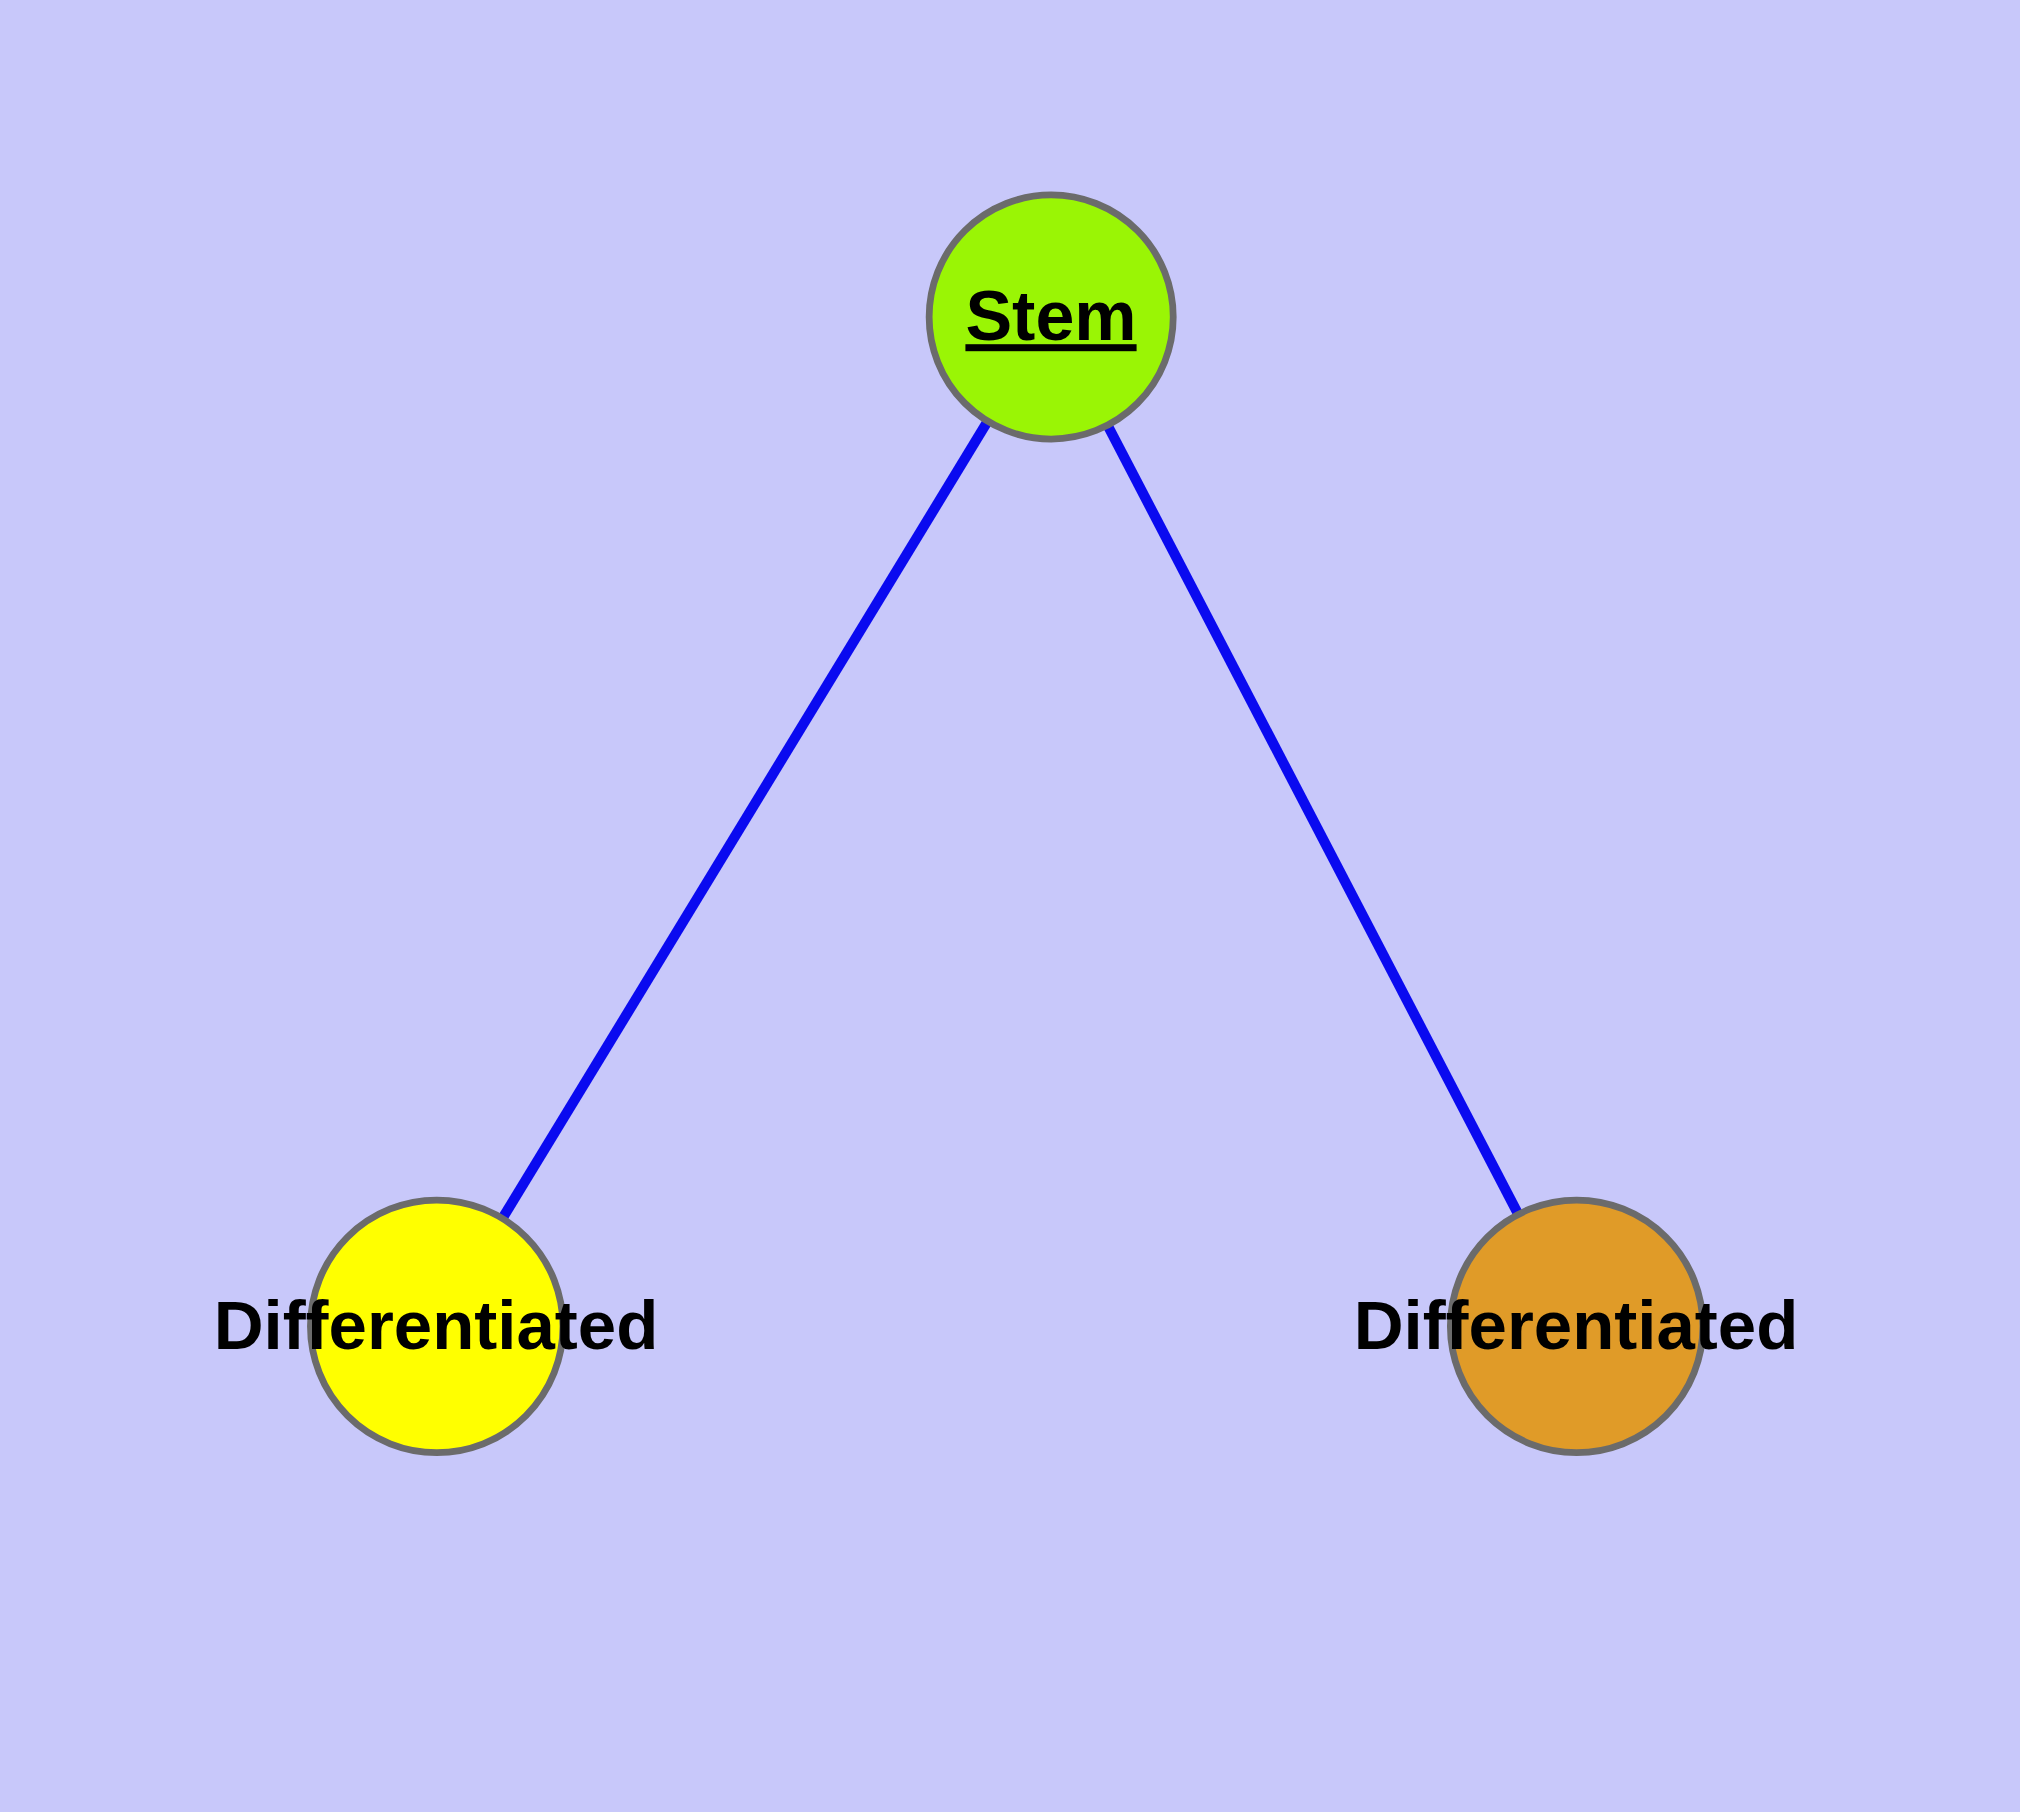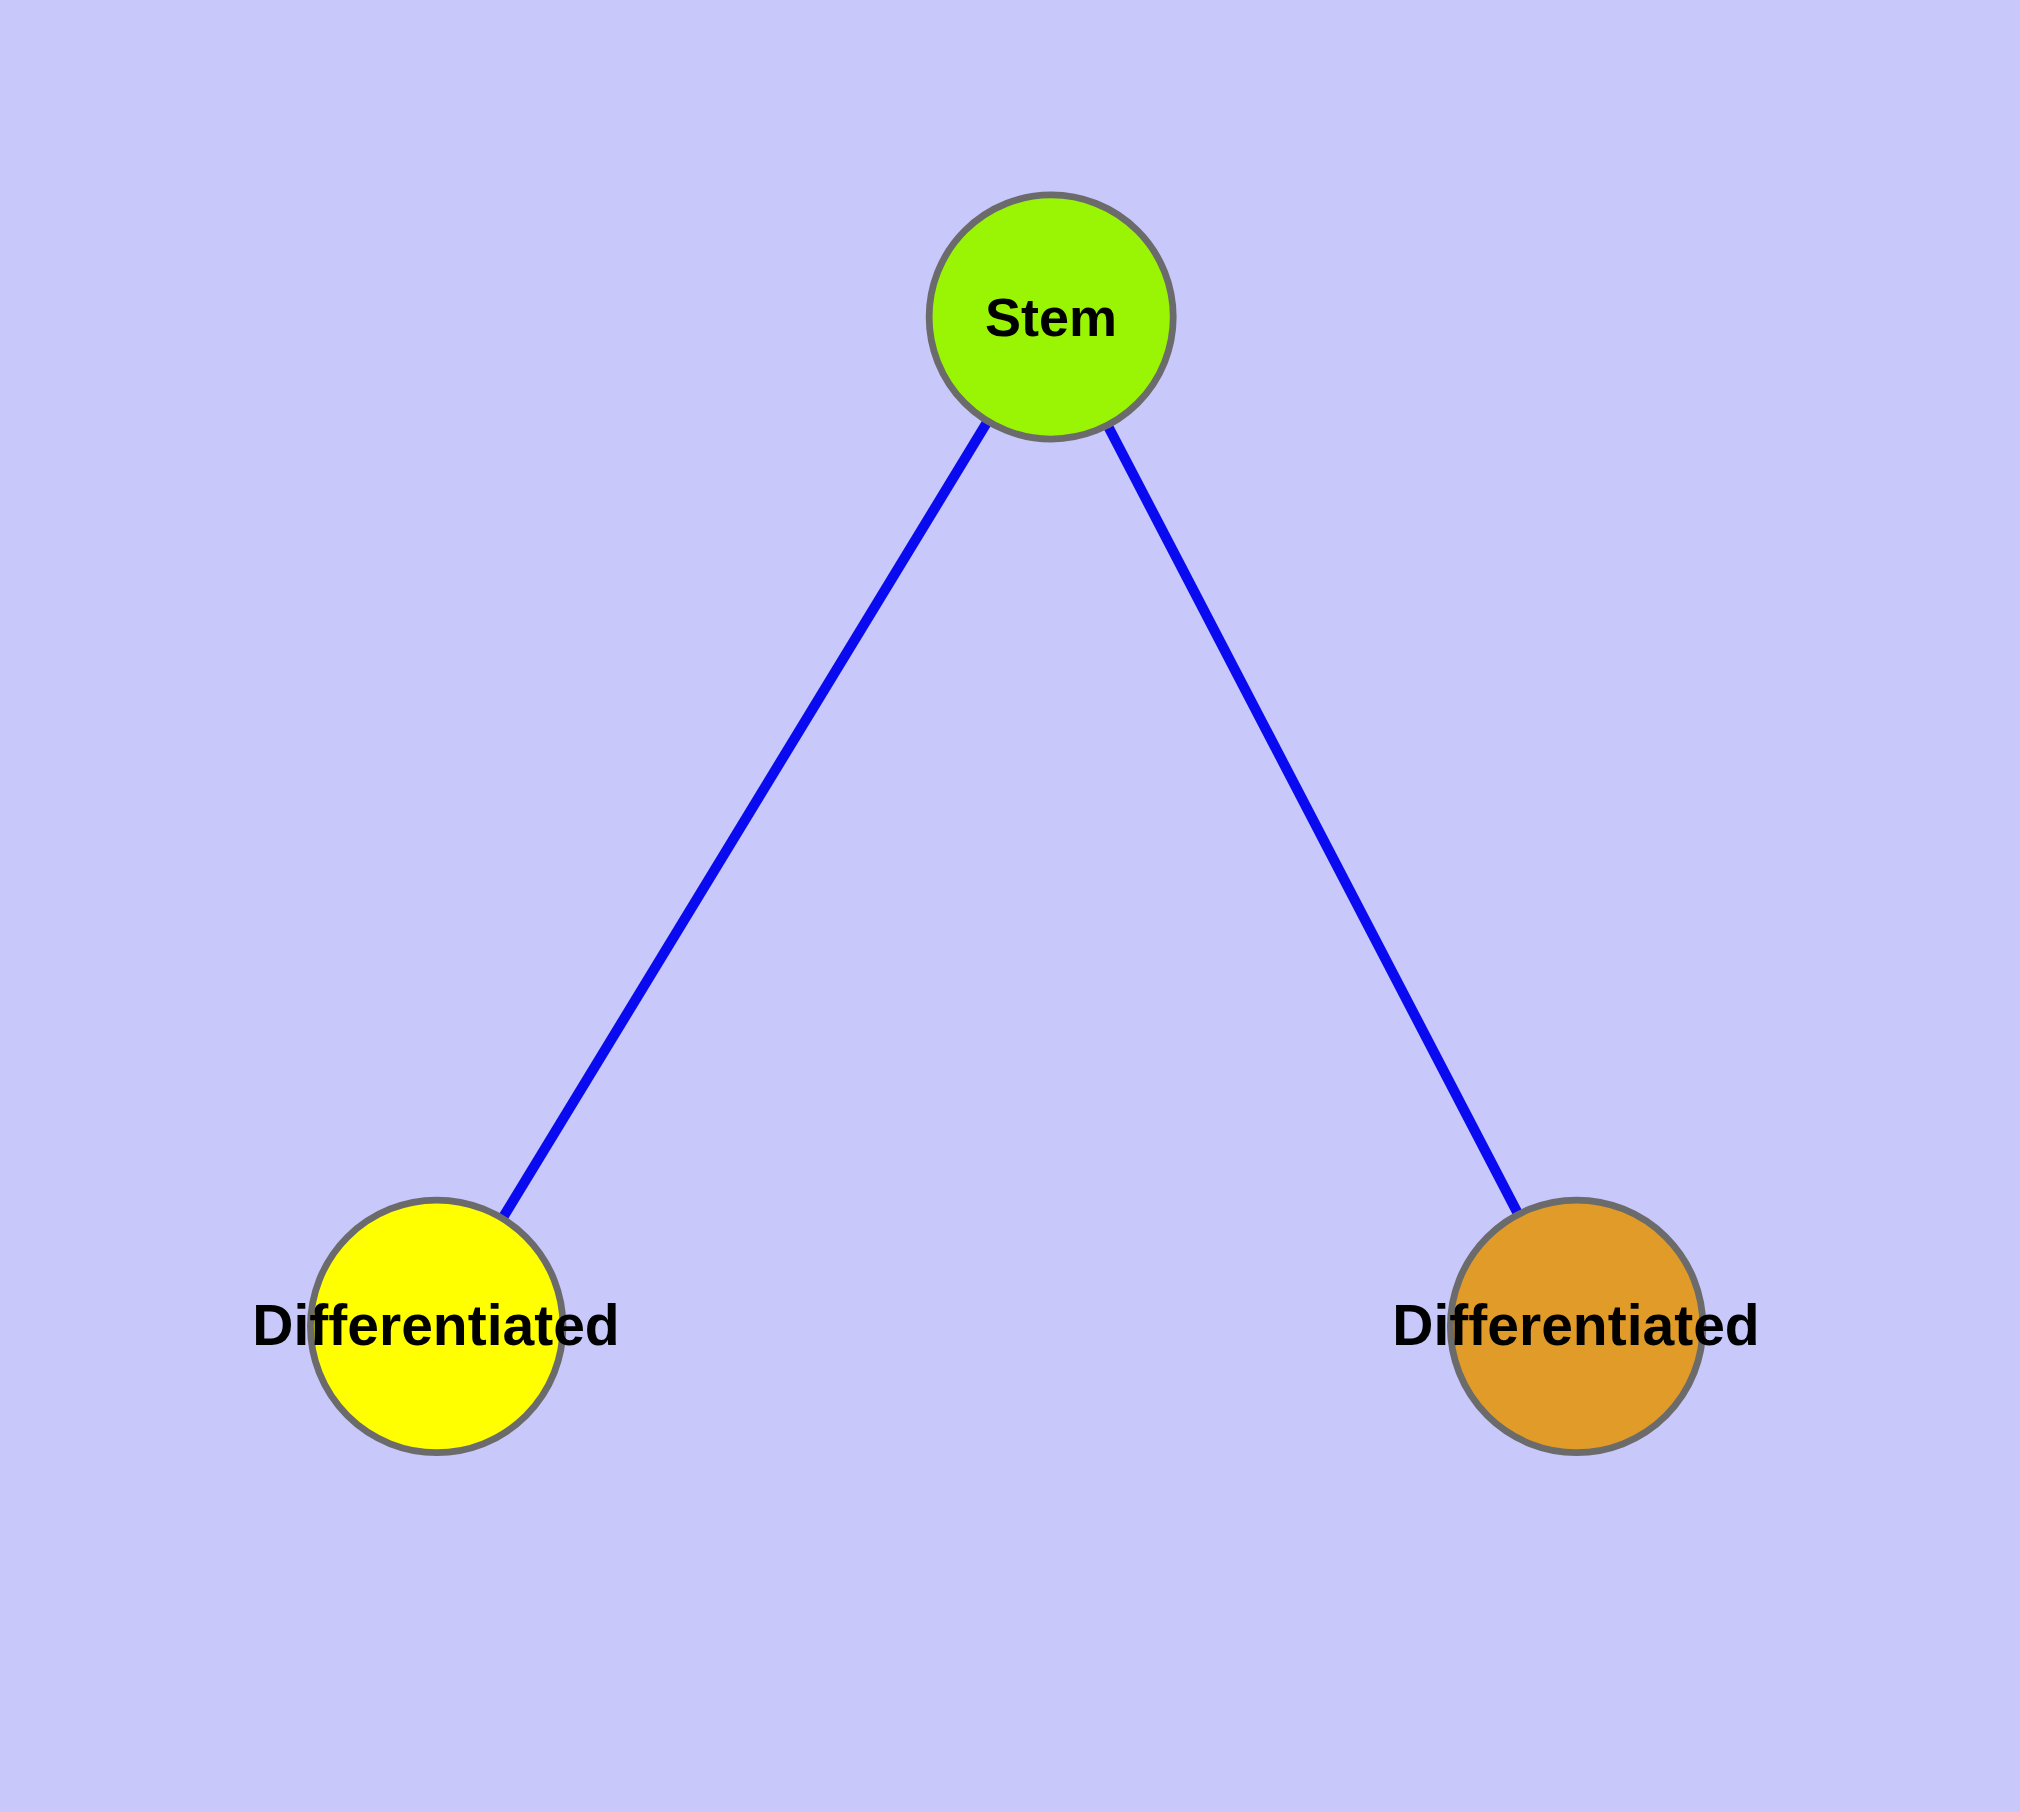--- a/index.html
+++ b/index.html
@@ -27,24 +27,25 @@
     position: absolute;
     text-align: center;
     font-weight: bold;
     color: #000000;
     white-space: nowrap;
     line-height: 1.08;
     pointer-events: none;
     transform: translate(-50%, -50%);
   }
   .label-root {
-    font-size: 54px;
+    font-size: 70px;
+    text-decoration: underline;
   }
   .label-leaf {
-    font-size: 57px;
+    font-size: 69px;
   }
 </style>
 </head>
 <body>
 
 <div id="canvas" style="width: 2021px; height: 1812px; background: rgb(200, 200, 250);">
 
   <svg id="graph-svg" viewBox="0 0 2384 2138" xmlns="http://www.w3.org/2000/svg">
 
     <rect id="bg-rect" x="0" y="0" width="2384" height="2138" fill="#c8c8fa"></rect>

